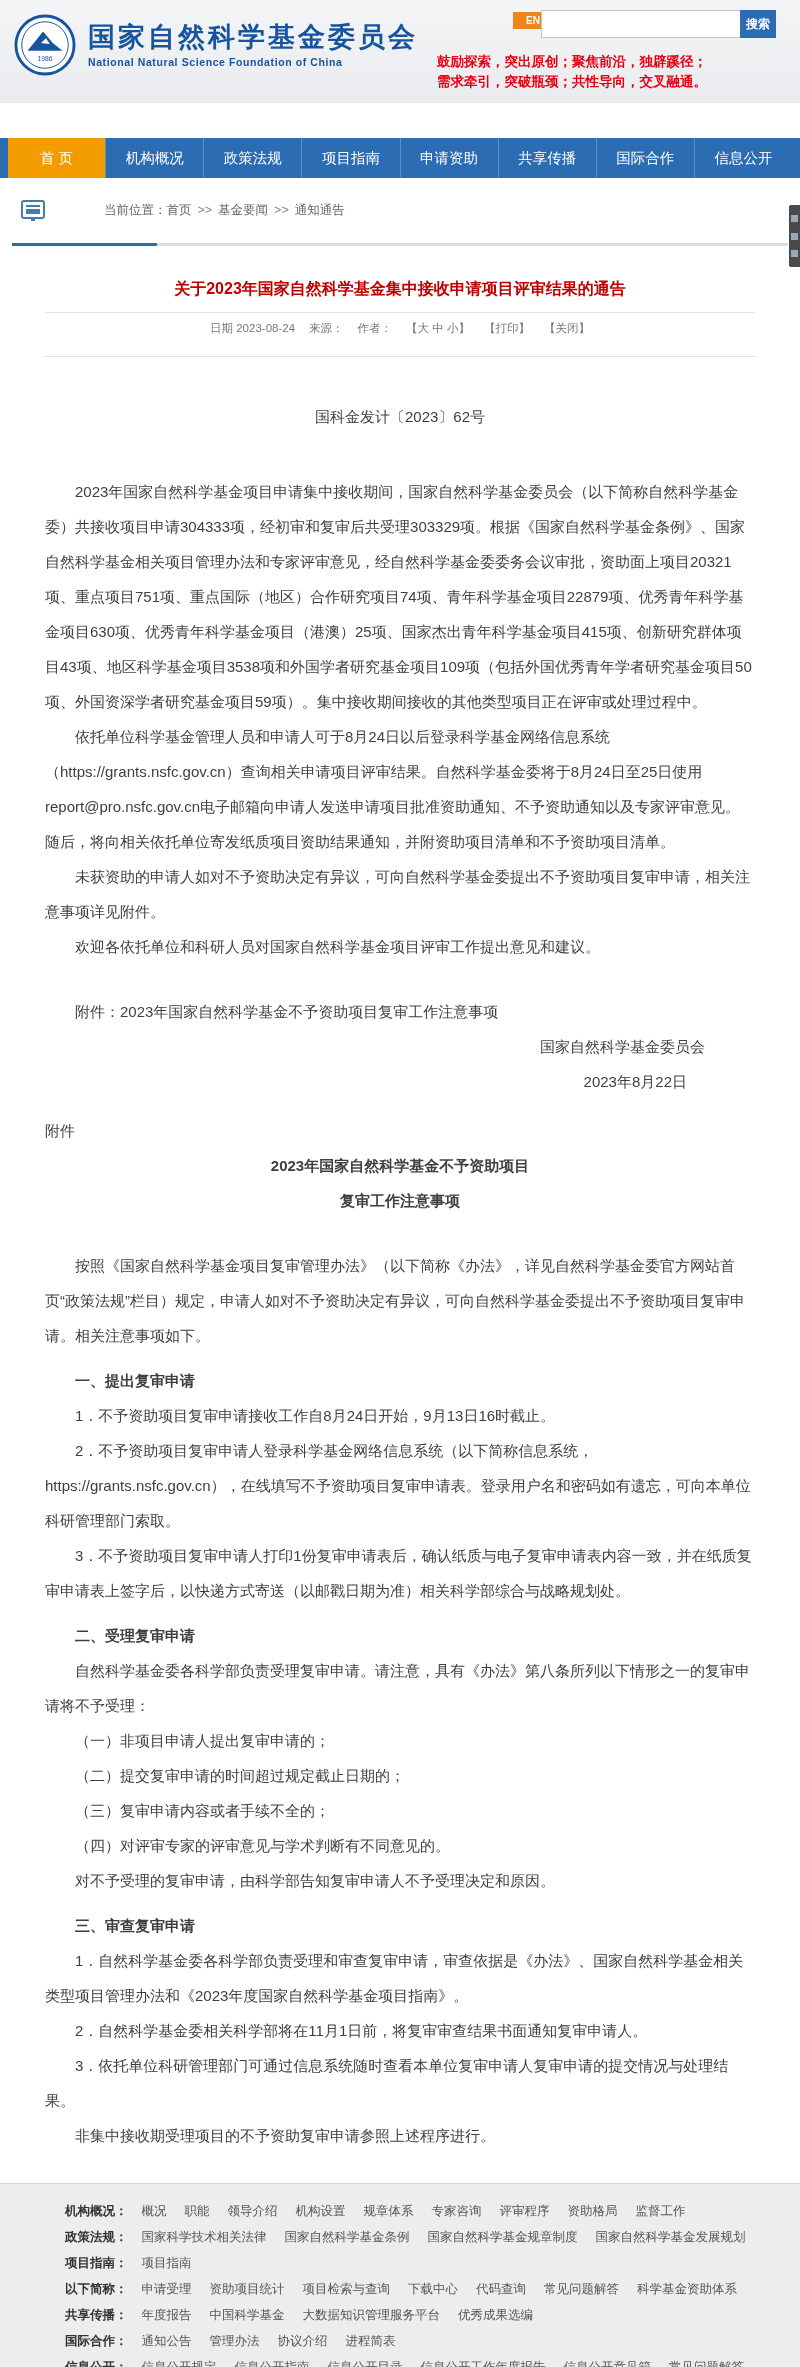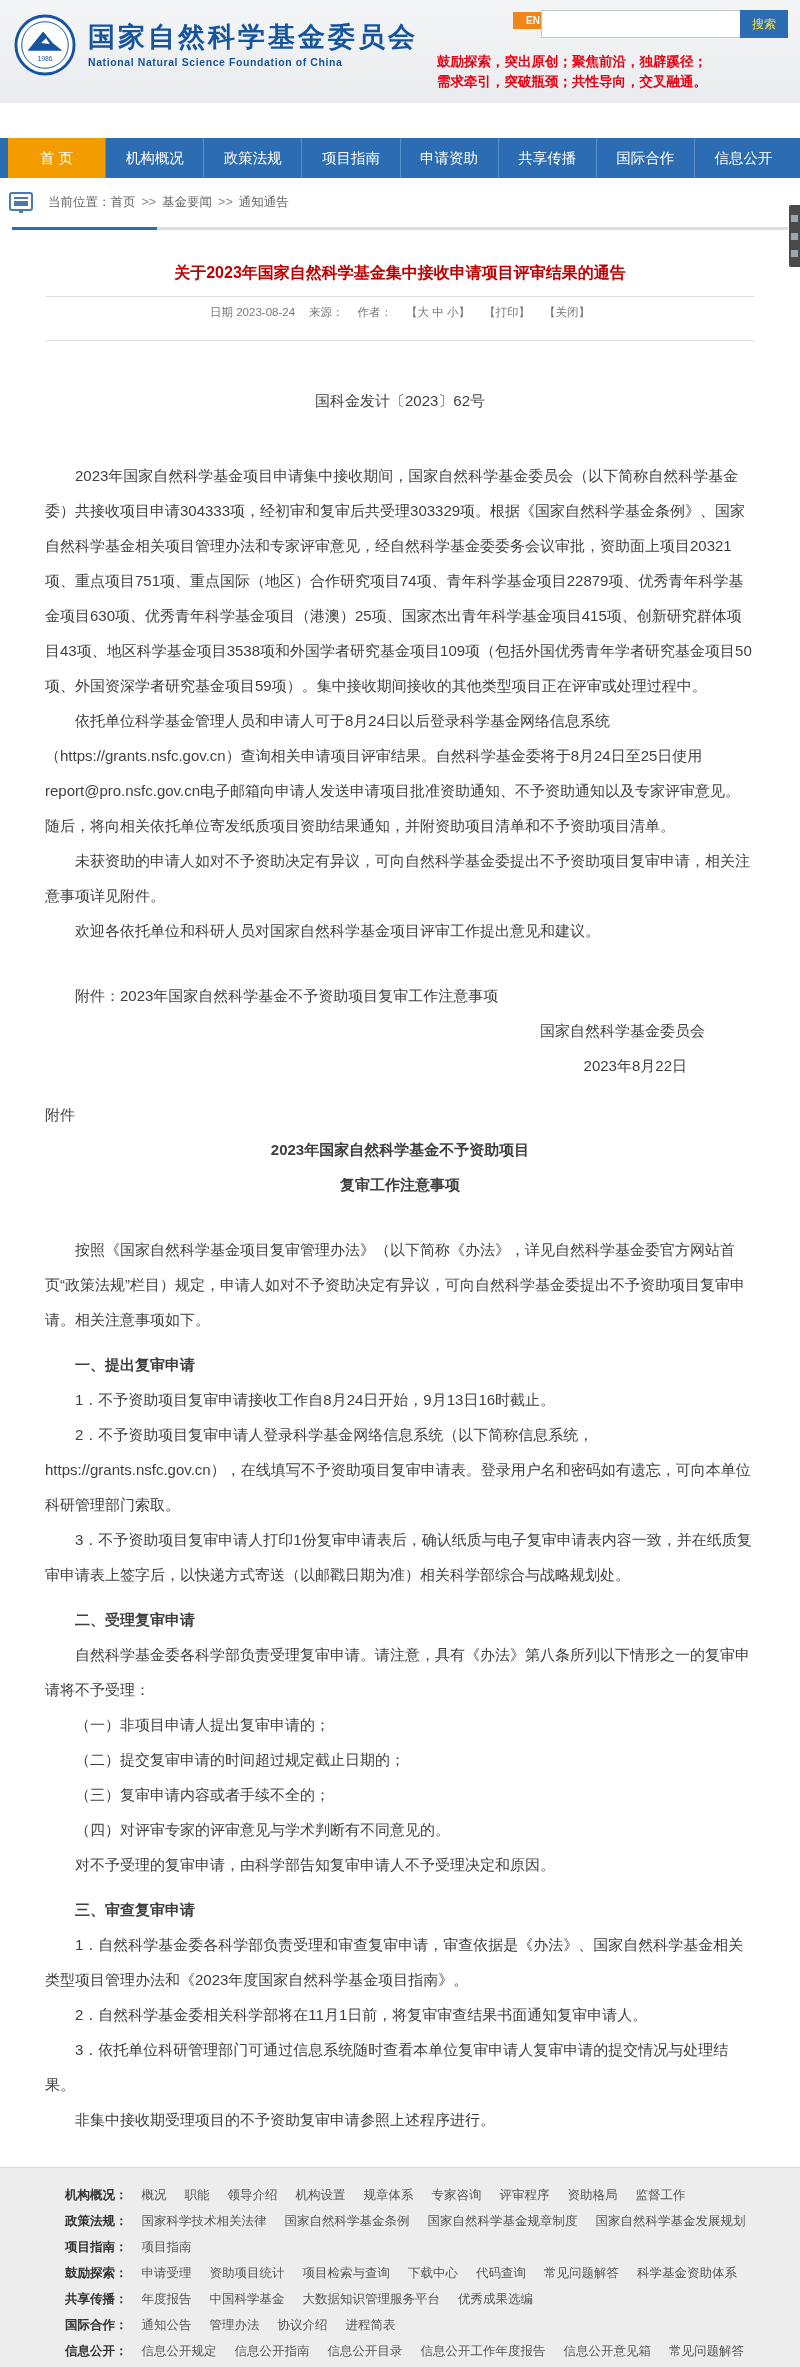--- a/index.html
+++ b/index.html
@@ -9,33 +9,33 @@
   .site-header{height:103px;background:linear-gradient(#f4f5f6,#e9ebee);position:relative;overflow:hidden;}
   .brand{position:absolute;left:14px;top:14px;display:flex;align-items:center;}
   .brand-logo{width:62px;height:62px;flex:0 0 62px;}
   .brand-text{margin-left:12px;}
   .brand-cn{color:#17549f;font-size:27px;font-weight:bold;letter-spacing:3px;line-height:30px;}
   .brand-en{color:#17549f;font-size:10.5px;font-weight:bold;letter-spacing:.6px;margin-top:4px;}
   .en-badge{position:absolute;left:513px;top:12px;width:40px;height:17px;background:#f08519;color:#fff;
     font-size:10px;font-weight:bold;text-align:center;line-height:17px;cursor:pointer;}
   .search-wrap{position:absolute;left:541px;top:10px;display:flex;}
   .search-input{width:186px;height:26px;border:1px solid #bfc6cc;border-right:none;background:#fff;padding:0 6px;font-size:12px;outline:none;}
-  .search-btn{width:48px;height:28px;background:#2b6cb3;color:#fde047;border:none;font-size:12px;cursor:pointer;}
+  .search-btn{width:36px;height:28px;background:#2b6cb3;color:#ffffff;border:none;font-size:12px;cursor:pointer;font-weight:bold;}
   .slogan{position:absolute;left:437px;top:52px;color:#e60012;font-weight:bold;font-size:13.5px;line-height:20px;white-space:nowrap;}
 
   
   .nav-gap{height:35px;background:#fff;}
   .main-nav{height:40px;background:#2b6cb3;display:flex;padding:0 8px;}
   .nav-item{flex:1;display:flex;align-items:center;justify-content:center;color:#fff;font-size:14.5px;
     border-right:1px solid #5b90c6;cursor:pointer;white-space:nowrap;}
   .nav-item:last-child{border-right:none;}
   .nav-item.active{background:#f39c00;}
 
   
-  .crumb-bar{height:49px;display:flex;align-items:center;padding-left:8px;background:#fff;}
+  .crumb-bar{height:65px;display:flex;align-items:center;padding-left:20px;background:#fff;gap:44px;}
   .crumb-icon{width:26px;height:24px;margin-right:14px;}
   .crumb-text{font-size:12.5px;color:#666;}
   .crumb-text a{color:#666;text-decoration:none;cursor:pointer;}
   .crumb-sep{margin:0 6px;color:#888;}
   .crumb-rule{height:3px;margin:0 12px;background:#dcdcdc;position:relative;}
   .crumb-rule .blue{position:absolute;left:0;top:0;height:3px;width:145px;background:#2b6cb3;}
 
   
   .side-toolbar{position:absolute;right:0;top:205px;width:11px;height:62px;background:#4a4a4a;border-radius:2px 0 0 2px;
     display:flex;flex-direction:column;align-items:center;justify-content:space-evenly;cursor:pointer;}
@@ -185,21 +185,21 @@
       <span class="map-link">国家科学技术相关法律</span>
       <span class="map-link">国家自然科学基金条例</span>
       <span class="map-link">国家自然科学基金规章制度</span>
       <span class="map-link">国家自然科学基金发展规划</span>
     </div>
     <div class="map-row">
       <span class="map-label">项目指南：</span>
       <span class="map-link">项目指南</span>
     </div>
     <div class="map-row">
-      <span class="map-label">鼓励探索：</span>
+      <span class="map-label">以下简称：</span>
       <span class="map-link">申请受理</span>
       <span class="map-link">资助项目统计</span>
       <span class="map-link">项目检索与查询</span>
       <span class="map-link">下载中心</span>
       <span class="map-link">代码查询</span>
       <span class="map-link">常见问题解答</span>
       <span class="map-link">科学基金资助体系</span>
     </div>
     <div class="map-row">
       <span class="map-label">共享传播：</span>

